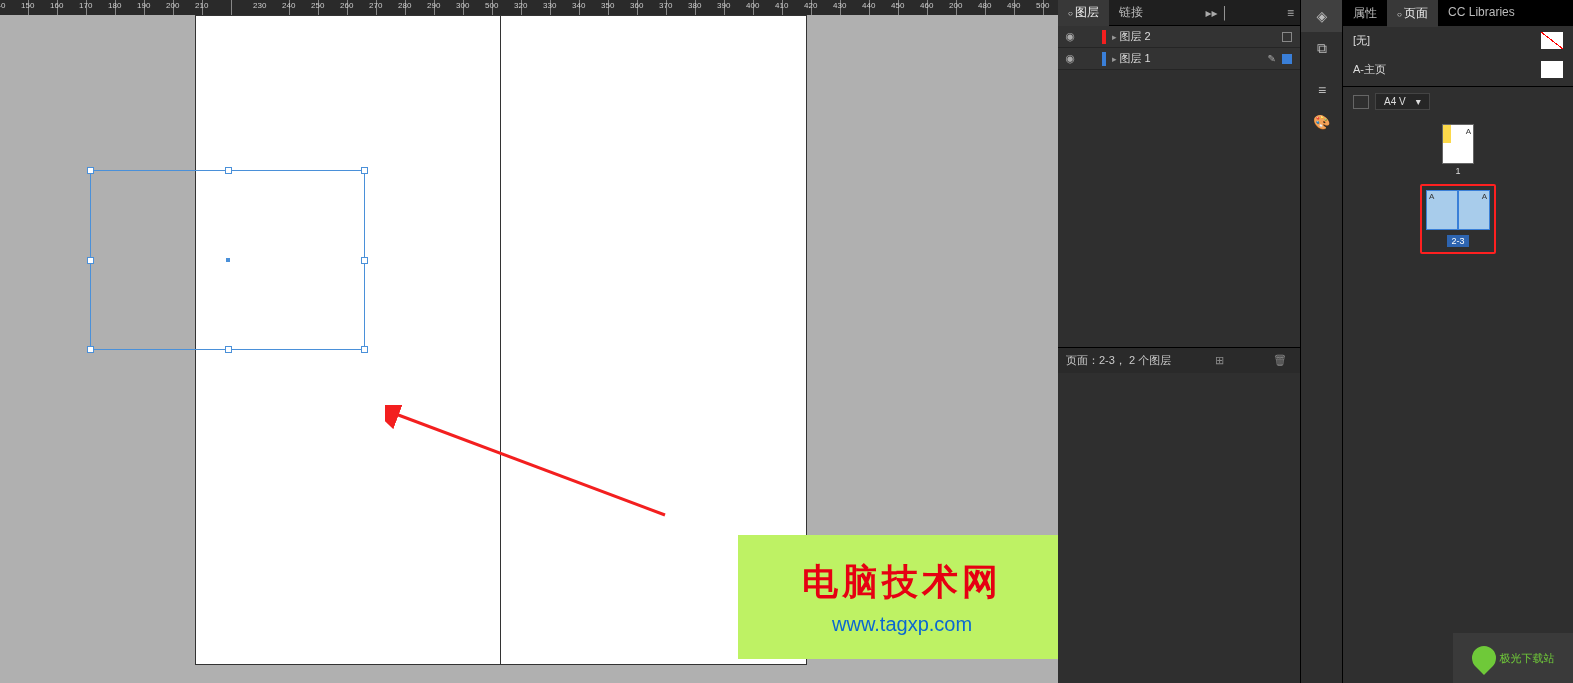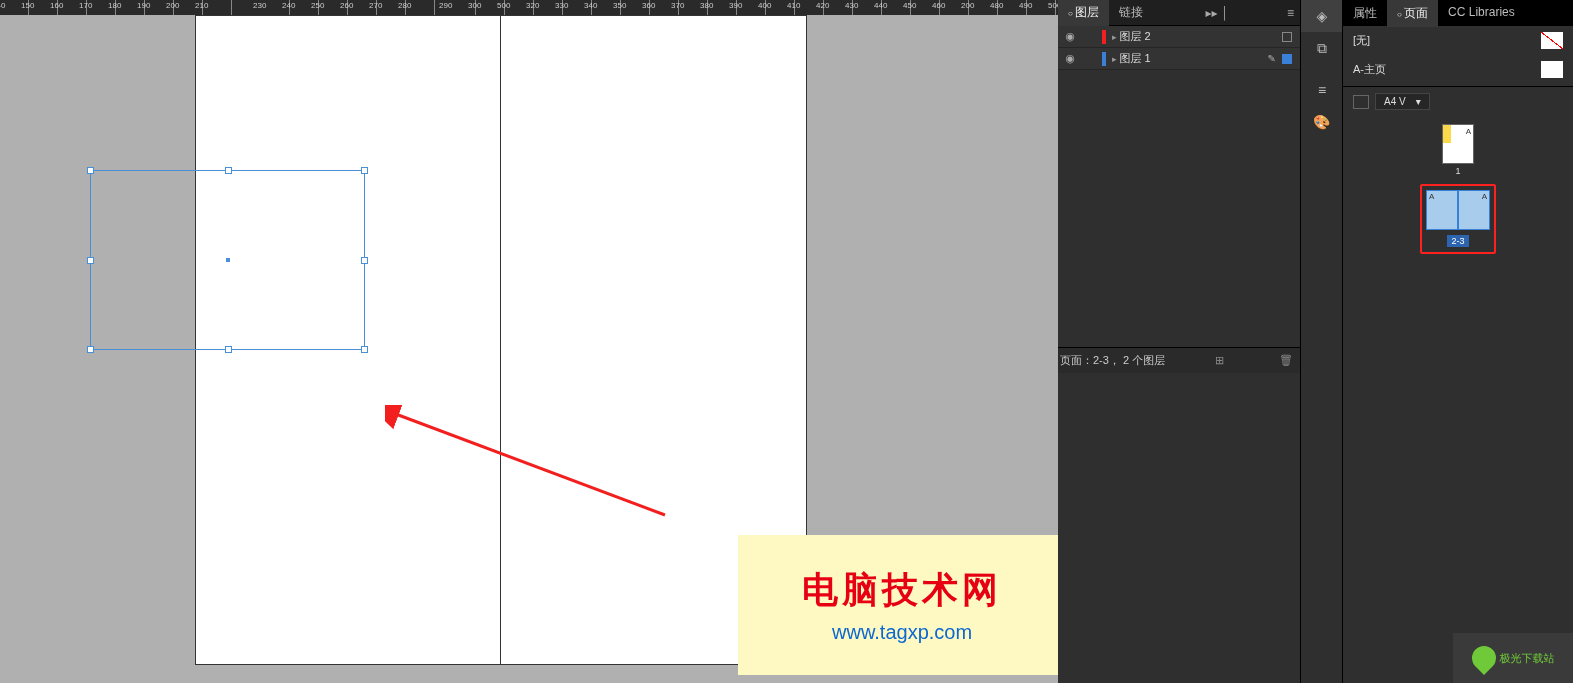--- a/index.html
+++ b/index.html
@@ -17,21 +17,21 @@
 
 .selected-frame { position: absolute; left: 90px; top: 155px; width: 275px; height: 180px; border: 1px solid #4a90d9; }
 .handle { position: absolute; width: 7px; height: 7px; background: #fff; border: 1px solid #4a90d9; }
 .h-tl { top: -4px; left: -4px; } .h-tc { top: -4px; left: 50%; margin-left: -3px; } .h-tr { top: -4px; right: -4px; }
 .h-ml { top: 50%; left: -4px; margin-top: -3px; } .h-mr { top: 50%; right: -4px; margin-top: -3px; }
 .h-bl { bottom: -4px; left: -4px; } .h-bc { bottom: -4px; left: 50%; margin-left: -3px; } .h-br { bottom: -4px; right: -4px; }
 .centerpt { position: absolute; top: 50%; left: 50%; width: 4px; height: 4px; background: #4a90d9; margin: -2px; }
 
 .arrow { position: absolute; }
 
-.watermark { position: absolute; left: 738px; top: 520px; width: 490px; height: 140px; background: #fef9c3; display: flex; align-items: center; }
+.watermark { position: absolute; left: 738px; top: 520px; width: 490px; height: 124px; background: #bef264; display: flex; align-items: center; }
 .wm-left { flex: 1; text-align: center; }
 .wm-cn { color: #e60012; font-size: 36px; font-weight: bold; letter-spacing: 4px; }
 .wm-url { color: #0b67d1; font-size: 20px; margin-top: 6px; }
 .wm-tag { background: #1f7fe8; color: #fff; font-size: 48px; font-weight: bold; padding: 20px 22px; border-radius: 10px; margin-right: 8px; letter-spacing: 4px; }
 
 .panel-left { position: absolute; left: 1058px; top: 0; width: 242px; height: 683px; background: #2f2f2f; }
 .panel-tabs { height: 26px; background: #1f1f1f; display: flex; align-items: center; border-bottom: 1px solid #000; }
 .tab { color: #bbb; font-size: 12px; padding: 5px 10px; cursor: pointer; }
 .tab.active { background: #383838; color: #eee; position: relative; }
 .tab.active::before { content: '○ '; font-size: 8px; }
@@ -43,21 +43,21 @@
 .lock { width: 20px; }
 .lcolor { width: 4px; height: 14px; margin-right: 6px; }
 .lcolor.red { background: #f31f1f; }
 .lcolor.blue { background: #3a7fd8; }
 .disclose { color: #999; margin-right: 3px; font-size: 9px; }
 .layer-end { margin-left: auto; display: flex; align-items: center; gap: 6px; padding-right: 8px; }
 .sq { width: 10px; height: 10px; border: 1px solid #888; }
 .sq.filled { background: #3a7fd8; border-color: #3a7fd8; }
 .pen { color: #aaa; font-size: 10px; }
 
-.panel-footer { position: absolute; bottom: 310px; left: 0; width: 100%; height: 26px; background: #2a2a2a; display: flex; align-items: center; font-size: 11px; color: #ccc; padding: 0 2px; border-top: 1px solid #000; }
+.panel-footer { position: absolute; bottom: 310px; left: 0; width: 100%; height: 26px; background: #2a2a2a; display: flex; align-items: center; font-size: 11px; color: #ccc; padding: 0 8px; border-top: 1px solid #000; }
 .footer-btn { margin-left: auto; color: #888; padding: 0 5px; cursor: pointer; }
 
 .panel-dock { position: absolute; left: 1300px; top: 0; width: 42px; height: 683px; background: #2f2f2f; border-left: 1px solid #000; }
 .dock-btn { width: 42px; height: 32px; display: flex; align-items: center; justify-content: center; color: #bbb; cursor: pointer; font-size: 14px; }
 .dock-btn.active { background: #404040; }
 
 .panel-right { position: absolute; left: 1342px; top: 0; width: 231px; height: 683px; background: #2f2f2f; border-left: 1px solid #000; }
 .pr-tabs { height: 26px; background: #000000; display: flex; align-items: flex-start; }
 .pr-row { padding: 6px 10px; font-size: 11px; color: #ddd; display: flex; align-items: center; }
 .pr-thumb-none { width: 22px; height: 17px; background: #fff; margin-left: auto; position: relative; }
@@ -131,21 +131,21 @@
     </div>
     <div class="ruler-tick" style="width: 29px;">
       <span>260</span>
     </div>
     <div class="ruler-tick" style="width: 29px;">
       <span>270</span>
     </div>
     <div class="ruler-tick" style="width: 29px;">
       <span>280</span>
     </div>
-    <div class="ruler-tick" style="width: 29px; margin-left: 12px;">
+    <div class="ruler-tick" style="width: 29px;">
       <span>290</span>
     </div>
     <div class="ruler-tick" style="width: 29px;">
       <span>300</span>
     </div>
     <div class="ruler-tick" style="width: 29px;">
       <span>500</span>
     </div>
     <div class="ruler-tick" style="width: 29px;">
       <span>320</span>

